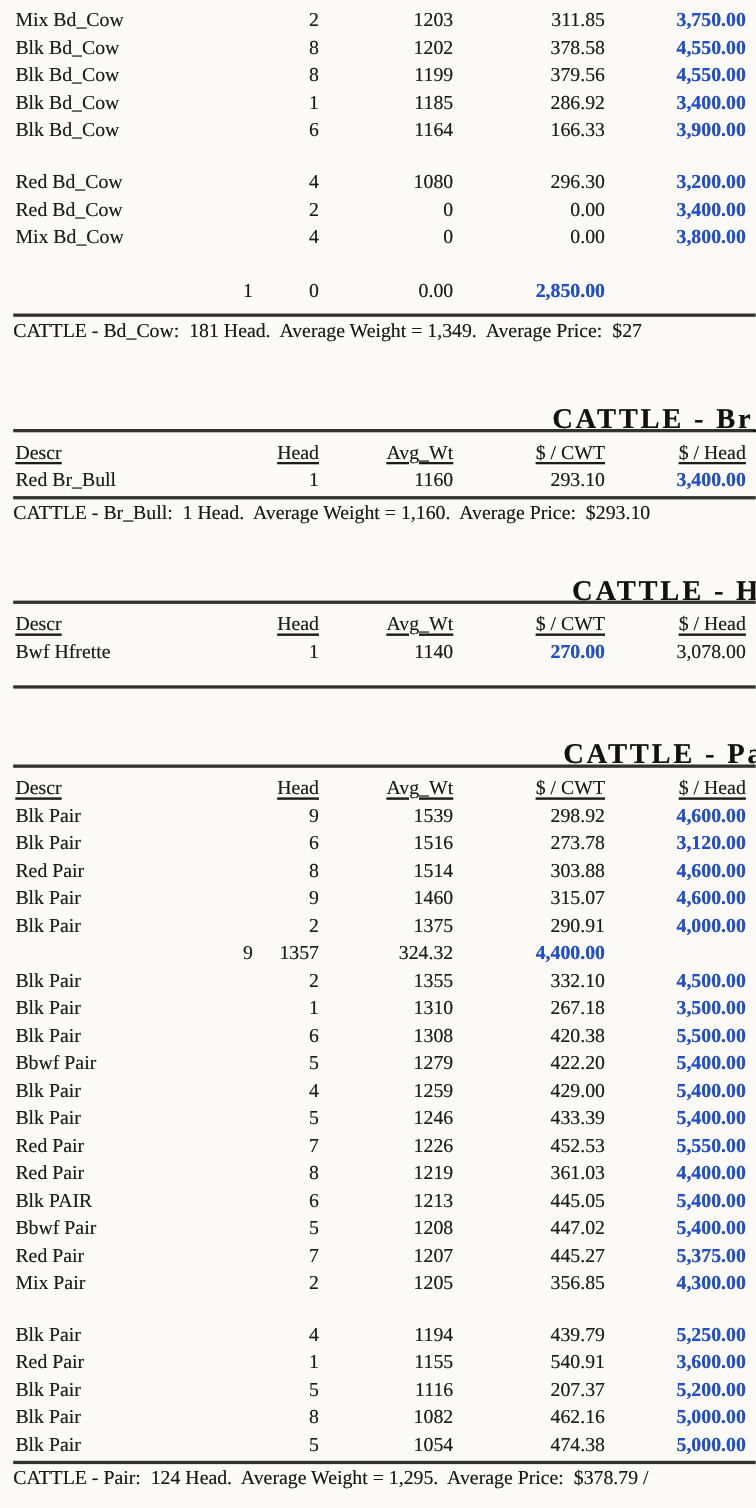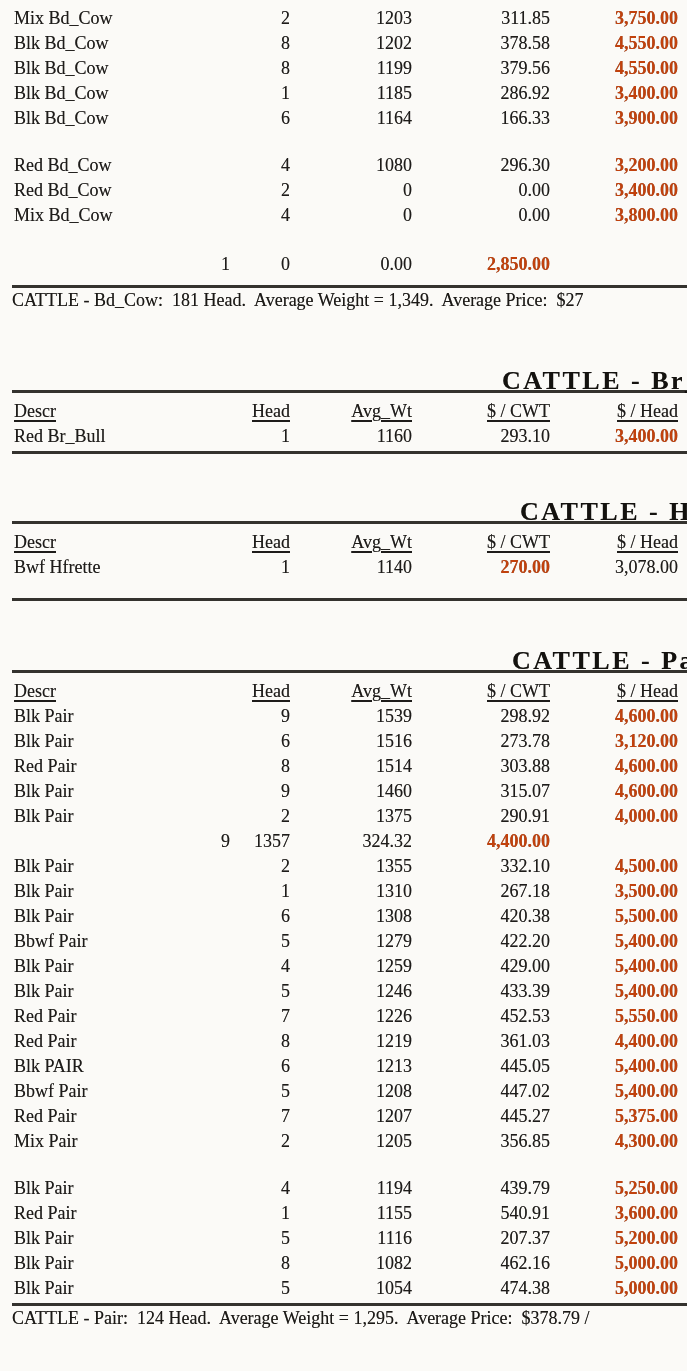--- a/index.html
+++ b/index.html
@@ -26,21 +26,21 @@
   
   .row{
     display:grid;grid-template-columns:216px 60px 122px 138px 128px;
     padding-left:14px;height:25px;line-height:25px;font-size:18px;
     white-space:pre;
   }
   .header-row{margin-top:6px;}
   .hlbl{text-decoration:underline;text-decoration-thickness:1.5px;text-underline-offset:3px;margin-top:36px;}
   .cell{overflow:visible;}
   .c-head,.c-avg,.c-cwt,.c-price{text-align:right;}
-  .b{font-weight:bold;color:#c2410c;}
+  .b{font-weight:bold;color:#1d4ed8;}
   .gap{margin-top:22px;}
   .gap2{margin-top:24px;}
   .spacer{height:16px;}
   .rule{height:0;border-top:3px solid #34322e;width:1198px;margin-left:12px;margin-top:2px;}
   .rule-tight{margin-top:8px;}
   .summary{
     padding-left:12px;height:25px;line-height:25px;font-size:18px;white-space:pre;
     color:#1b1916;
   }
   
@@ -69,20 +69,21 @@
         <div class="rule rule-tight"></div>
         <div class="summary">CATTLE - Bd_Cow:  181 Head.  Average Weight = 1,349.  Average Price:  $27</div>
       </div>
       <div class="section sec-br-bull">
         <div class="section-head">
           <span class="section-title">CATTLE - Br_Bull</span>
         </div>
         <div class="row header-row"><div class="cell c-descr"><span class="hlbl">Descr</span></div><div class="cell c-head"><span class="hlbl">Head</span></div><div class="cell c-avg"><span class="hlbl">Avg_Wt</span></div><div class="cell c-cwt"><span class="hlbl">$ / CWT</span></div><div class="cell c-price"><span class="hlbl">$ / Head</span></div></div>
         <div class="row data-row"><div class="cell c-descr">Red Br_Bull</div><div class="cell c-head">1</div><div class="cell c-avg">1160</div><div class="cell c-cwt">293.10</div><div class="cell c-price b">3,400.00</div></div>
         <div class="rule"></div>
+        <div class="summary">CATTLE - Br_Bull:  1 Head.  Average Weight = 1,160.  Average Price:  $293.10</div>
       </div>
       <div class="section sec-hfrette">
         <div class="section-head">
           <span class="section-title">CATTLE - Hfrette</span>
         </div>
         <div class="row header-row"><div class="cell c-descr"><span class="hlbl">Descr</span></div><div class="cell c-head"><span class="hlbl">Head</span></div><div class="cell c-avg"><span class="hlbl">Avg_Wt</span></div><div class="cell c-cwt"><span class="hlbl">$ / CWT</span></div><div class="cell c-price"><span class="hlbl">$ / Head</span></div></div>
         <div class="row data-row"><div class="cell c-descr">Bwf Hfrette</div><div class="cell c-head">1</div><div class="cell c-avg">1140</div><div class="cell c-cwt b">270.00</div><div class="cell c-price">3,078.00</div></div>
         <div class="spacer"></div>
         <div class="rule"></div>
       </div>

